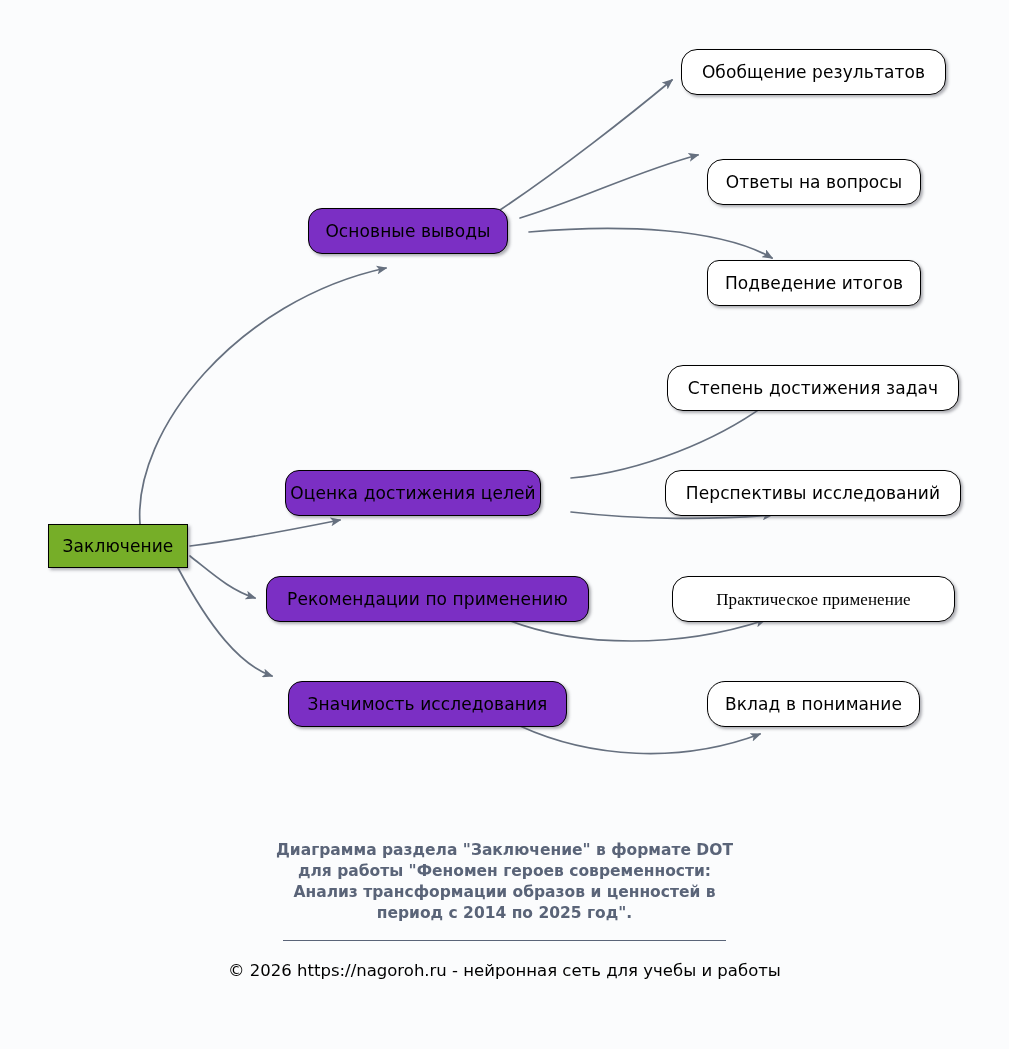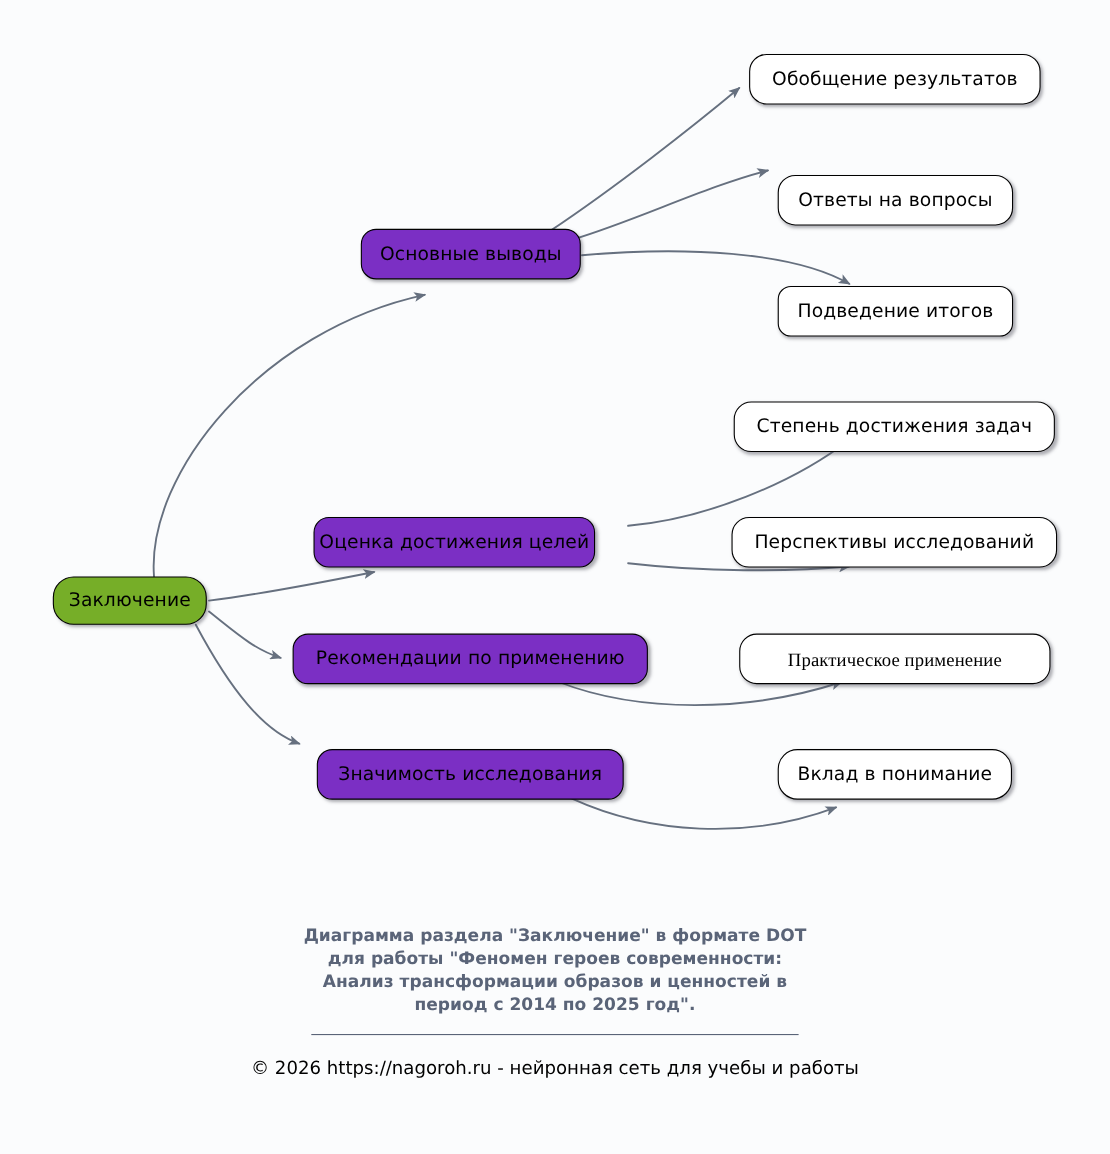--- a/index.html
+++ b/index.html
@@ -50,21 +50,21 @@
     box-shadow: 2px 2px 3px rgba(80, 80, 90, 0.45);
     background: #ffffff;
   }
   .node .node-label {
     display: block;
     padding: 0 12px;
   }
 
   .node.root {
     background: #76ae28;
-    border-radius: 19px;
+    border-radius: 0;
     text-align: right;
   }
   .node.branch {
     background: #7b2fc4;
     border-radius: 14px;
   }
   .node.leaf {
     background: #ffffff;
     border-radius: 16px;
     border-width: 1.3px;
@@ -124,21 +124,21 @@
         <path d="M 571,512 C 640,520 715,520 772,515"></path>
         <path d="M 508,620 C 580,648 680,648 765,620"></path>
         <path d="M 520,726 C 590,758 680,764 760,734"></path>
       </g>
   </svg>
 
   <div id="nodes-group">
       <div class="node root" style="left: 48px; top: 524px; width: 140px; height: 44px; background: rgb(118, 174, 40); border-color: rgb(0, 0, 0);">
         <span class="node-label">Заключение</span>
       </div>
-      <div class="node branch" style="left: 328px; top: 208px; width: 200px; height: 46px; background: rgb(123, 47, 196); border-color: rgb(0, 0, 0);">
+      <div class="node branch" style="left: 308px; top: 208px; width: 200px; height: 46px; background: rgb(123, 47, 196); border-color: rgb(0, 0, 0);">
         <span class="node-label">Основные выводы</span>
       </div>
       <div class="node branch" style="left: 285px; top: 470px; width: 256px; height: 46px; background: rgb(123, 47, 196); border-color: rgb(0, 0, 0); justify-content: center;">
         <span class="node-label">Оценка достижения целей</span>
       </div>
       <div class="node branch" style="left: 266px; top: 576px; width: 323px; height: 46px; background: rgb(123, 47, 196); border-color: rgb(0, 0, 0);">
         <span class="node-label">Рекомендации по применению</span>
       </div>
       <div class="node branch" style="left: 288px; top: 681px; width: 279px; height: 46px; background: rgb(123, 47, 196); border-color: rgb(0, 0, 0);">
         <span class="node-label">Значимость исследования</span>

